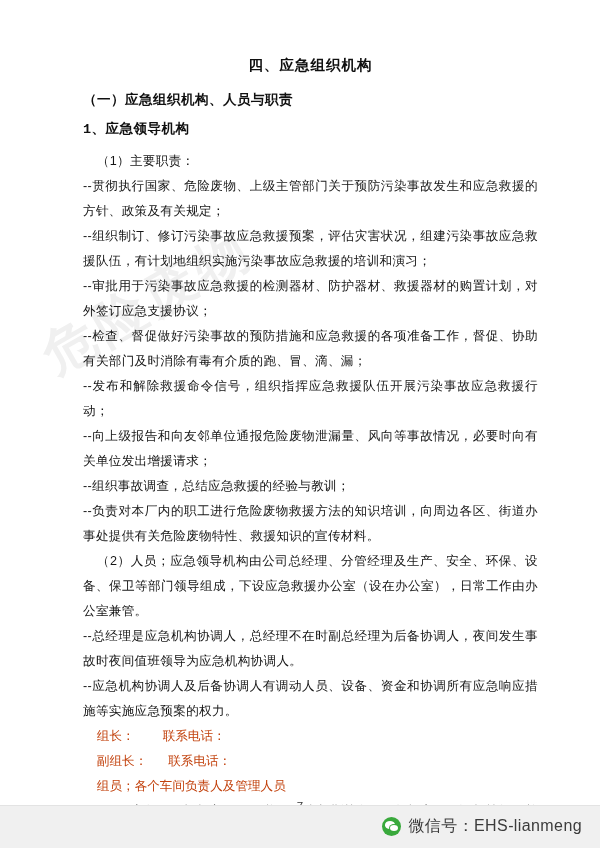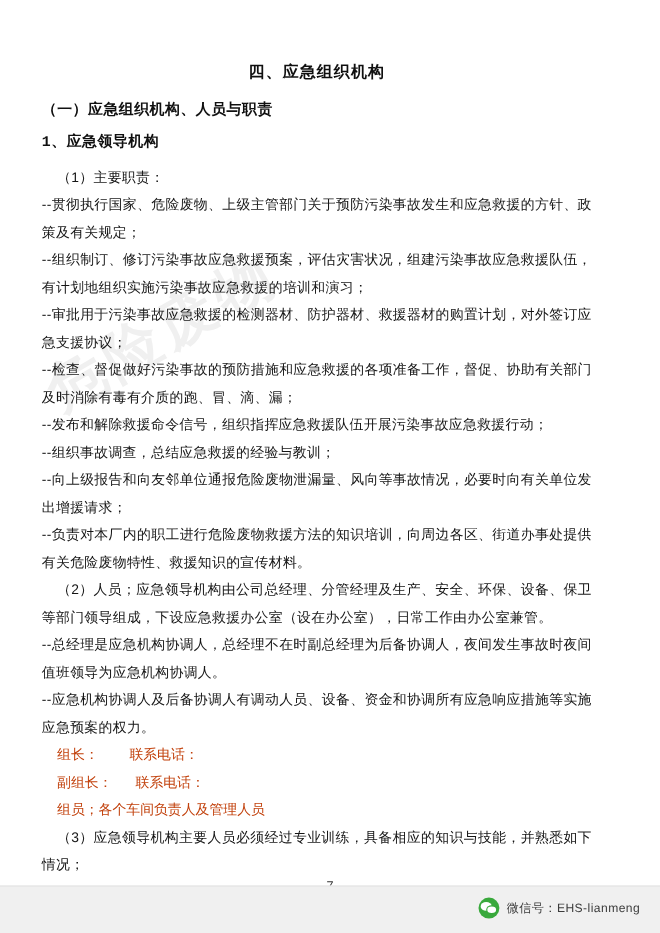--- a/index.html
+++ b/index.html
@@ -30,21 +30,21 @@
     color: #f0f0f0;
     font-weight: bold;
     white-space: nowrap;
     pointer-events: none;
     user-select: none;
     z-index: 0;
   }
   .content {
     position: relative;
     z-index: 2;
-    padding: 56px 62px 0 38px;
+    padding: 56px 62px 0 83px;
   }
   .doc-title {
     text-align: center;
     font-size: 14.5px;
     font-weight: bold;
     color: #101010;
     margin: 0 0 16px 0;
     letter-spacing: 1px;
   }
   .h2 {
@@ -130,21 +130,21 @@
     top: 4px;
   }
   .wechat-icon::after {
     width: 8px;
     height: 6px;
     left: 8px;
     top: 8px;
     box-shadow: 0 0 0 1px #39a93c;
   }
   .footer-text {
-    font-size: 11px;
+    font-size: 16px;
     color: #3b3b3b;
     letter-spacing: 0.4px;
   }
 </style>
 </head>
 <body>
 
 <div class="page">
 
   <div class="watermark">危险废物</div>
@@ -157,22 +157,22 @@
 
     <h3 class="h3">1、应急领导机构</h3>
 
     <p class="para indent">（1）主要职责：</p>
 
     <p class="para">--贯彻执行国家、危险废物、上级主管部门关于预防污染事故发生和应急救援的方针、政策及有关规定；</p>
     <p class="para">--组织制订、修订污染事故应急救援预案，评估灾害状况，组建污染事故应急救援队伍，有计划地组织实施污染事故应急救援的培训和演习；</p>
     <p class="para">--审批用于污染事故应急救援的检测器材、防护器材、救援器材的购置计划，对外签订应急支援协议；</p>
     <p class="para">--检查、督促做好污染事故的预防措施和应急救援的各项准备工作，督促、协助有关部门及时消除有毒有介质的跑、冒、滴、漏；</p>
     <p class="para">--发布和解除救援命令信号，组织指挥应急救援队伍开展污染事故应急救援行动；</p>
+    <p class="para">--向上级报告和向友邻单位通报危险废物泄漏量、风向等事故情况，必要时向有关单位发出增援请求；</p>
     <p class="para">--组织事故调查，总结应急救援的经验与教训；</p>
-    <p class="para">--向上级报告和向友邻单位通报危险废物泄漏量、风向等事故情况，必要时向有关单位发出增援请求；</p>
     <p class="para">--负责对本厂内的职工进行危险废物救援方法的知识培训，向周边各区、街道办事处提供有关危险废物特性、救援知识的宣传材料。</p>
 
     <p class="para indent">（2）人员；应急领导机构由公司总经理、分管经理及生产、安全、环保、设备、保卫等部门领导组成，下设应急救援办公室（设在办公室），日常工作由办公室兼管。</p>
     <p class="para">--总经理是应急机构协调人，总经理不在时副总经理为后备协调人，夜间发生事故时夜间值班领导为应急机构协调人。</p>
     <p class="para">--应急机构协调人及后备协调人有调动人员、设备、资金和协调所有应急响应措施等实施应急预案的权力。</p>
 
 
     <div class="roster-line"><span>组长：</span>        <span>联系电话：</span></div>
     <div class="roster-line"><span>副组长：</span>      <span>联系电话：</span></div>
     <div class="roster-line"><span>组员；各个车间负责人及管理人员</span><span></span></div>

